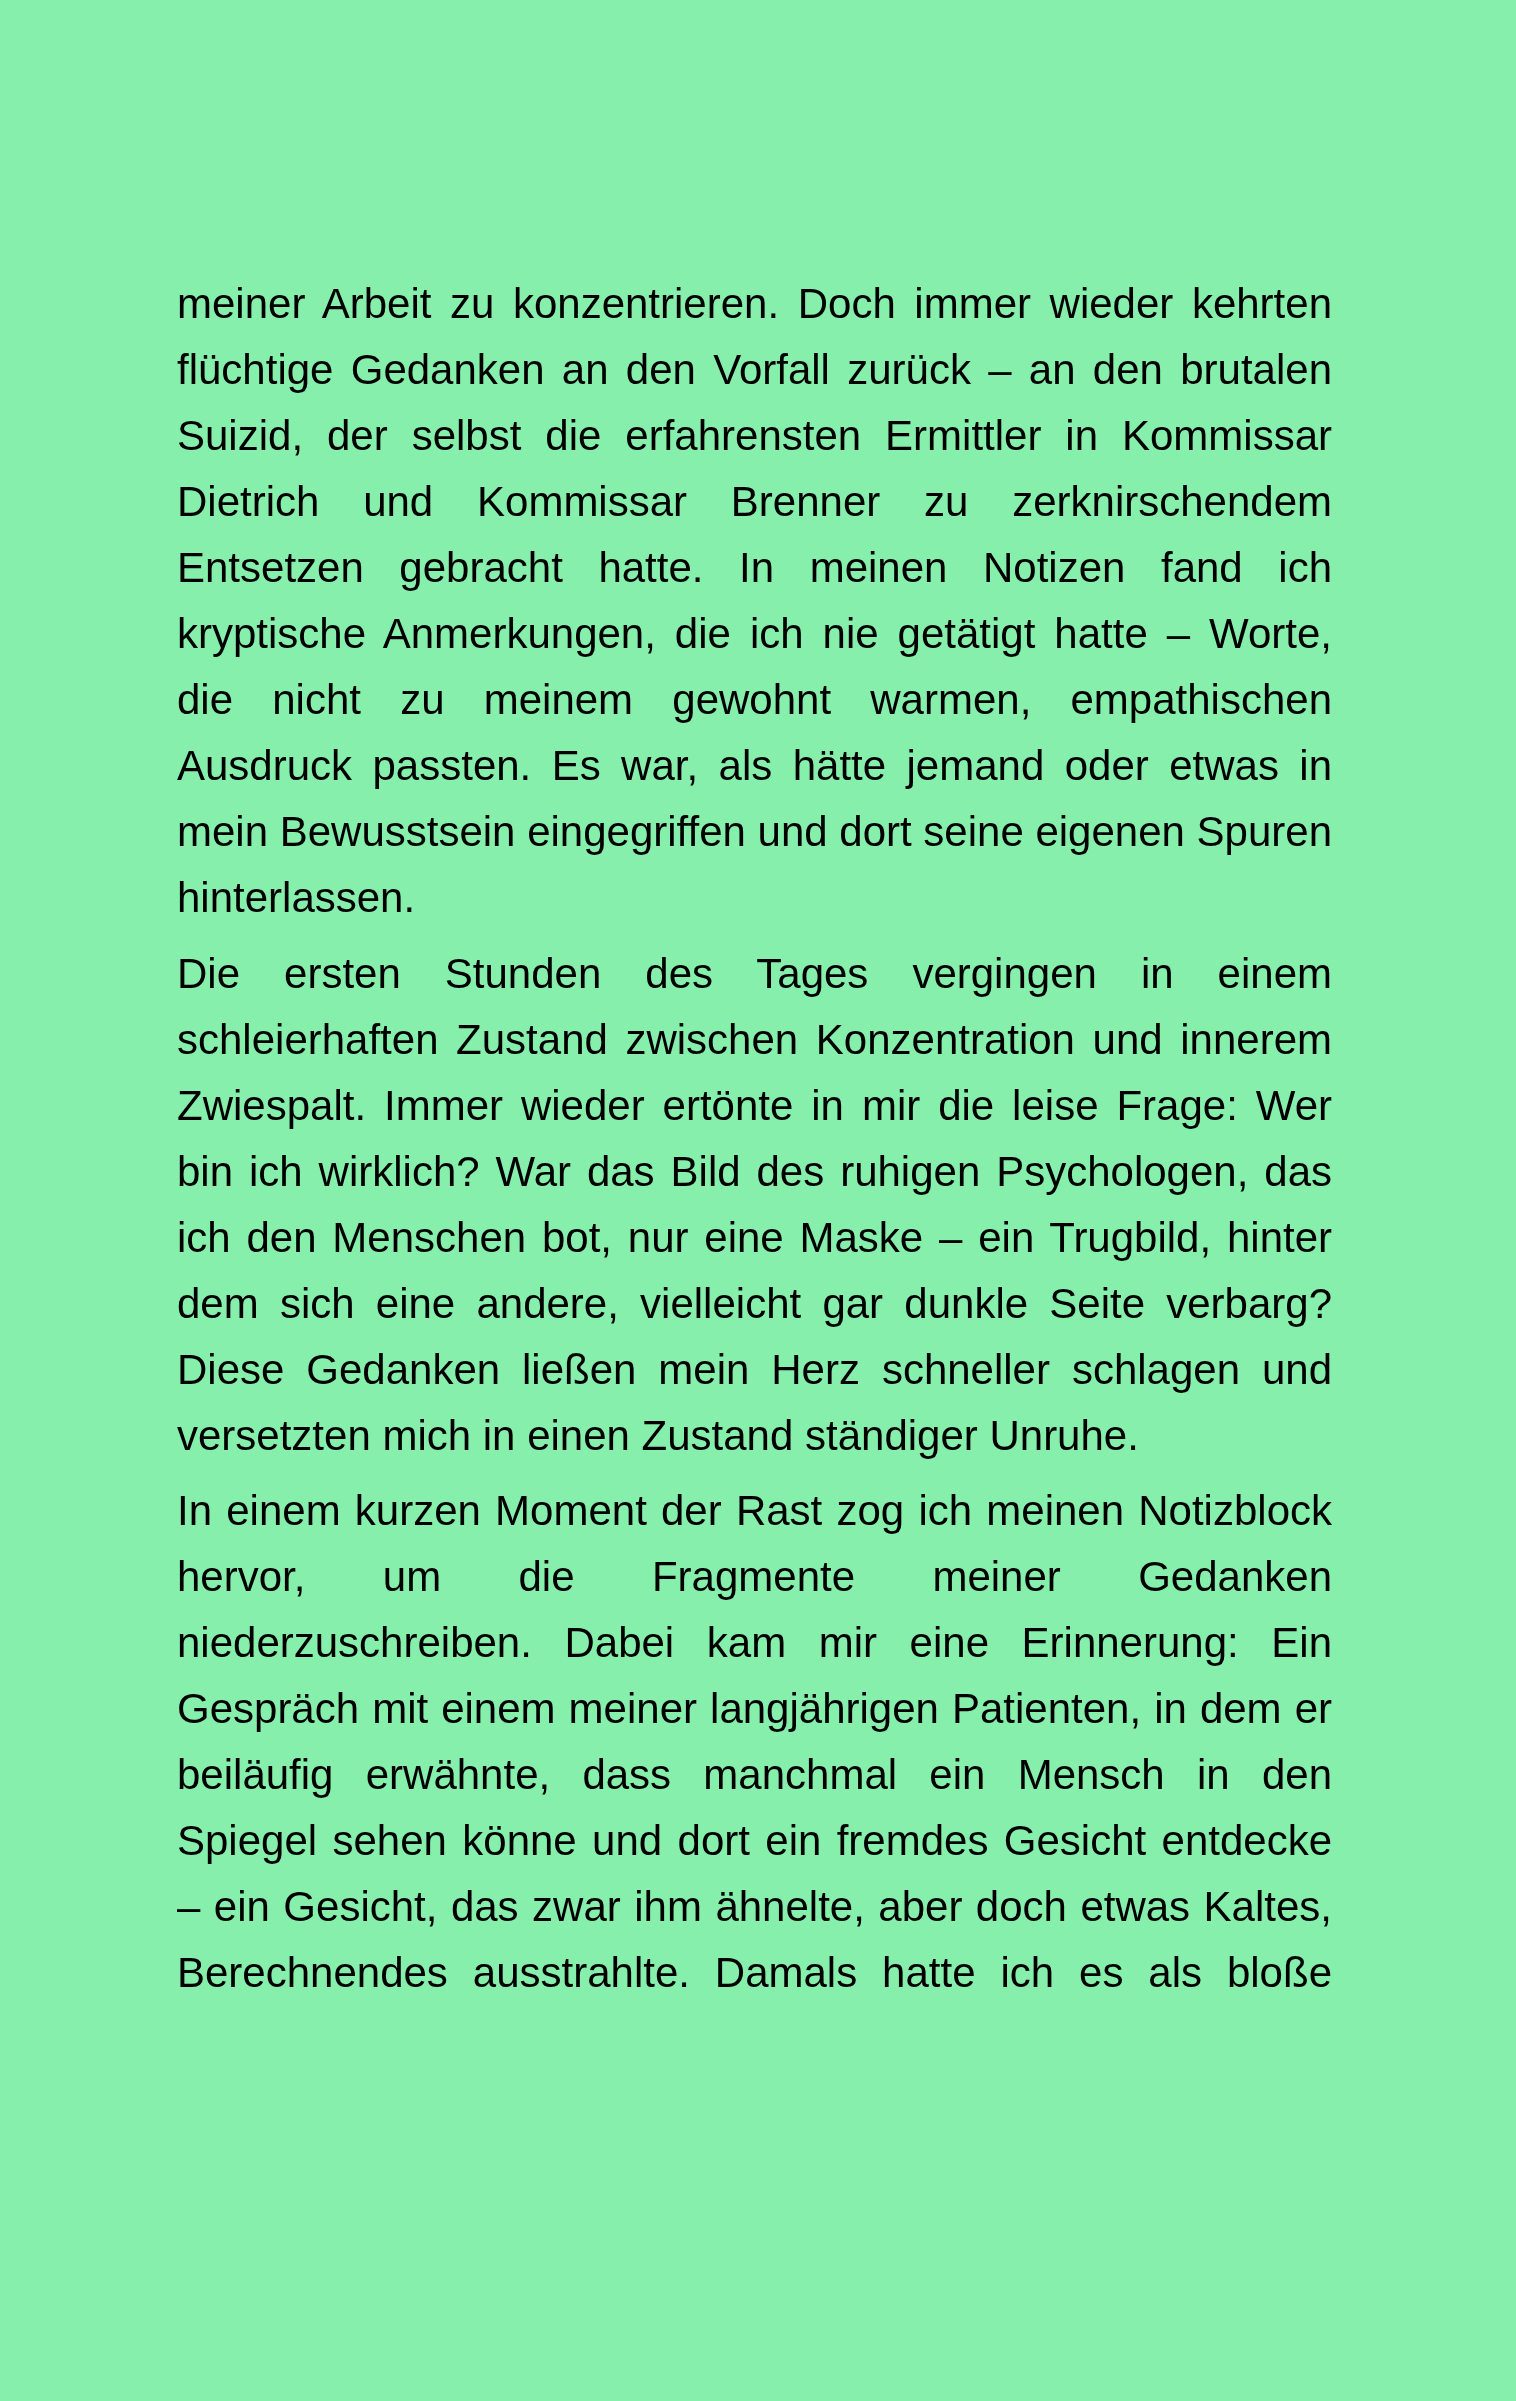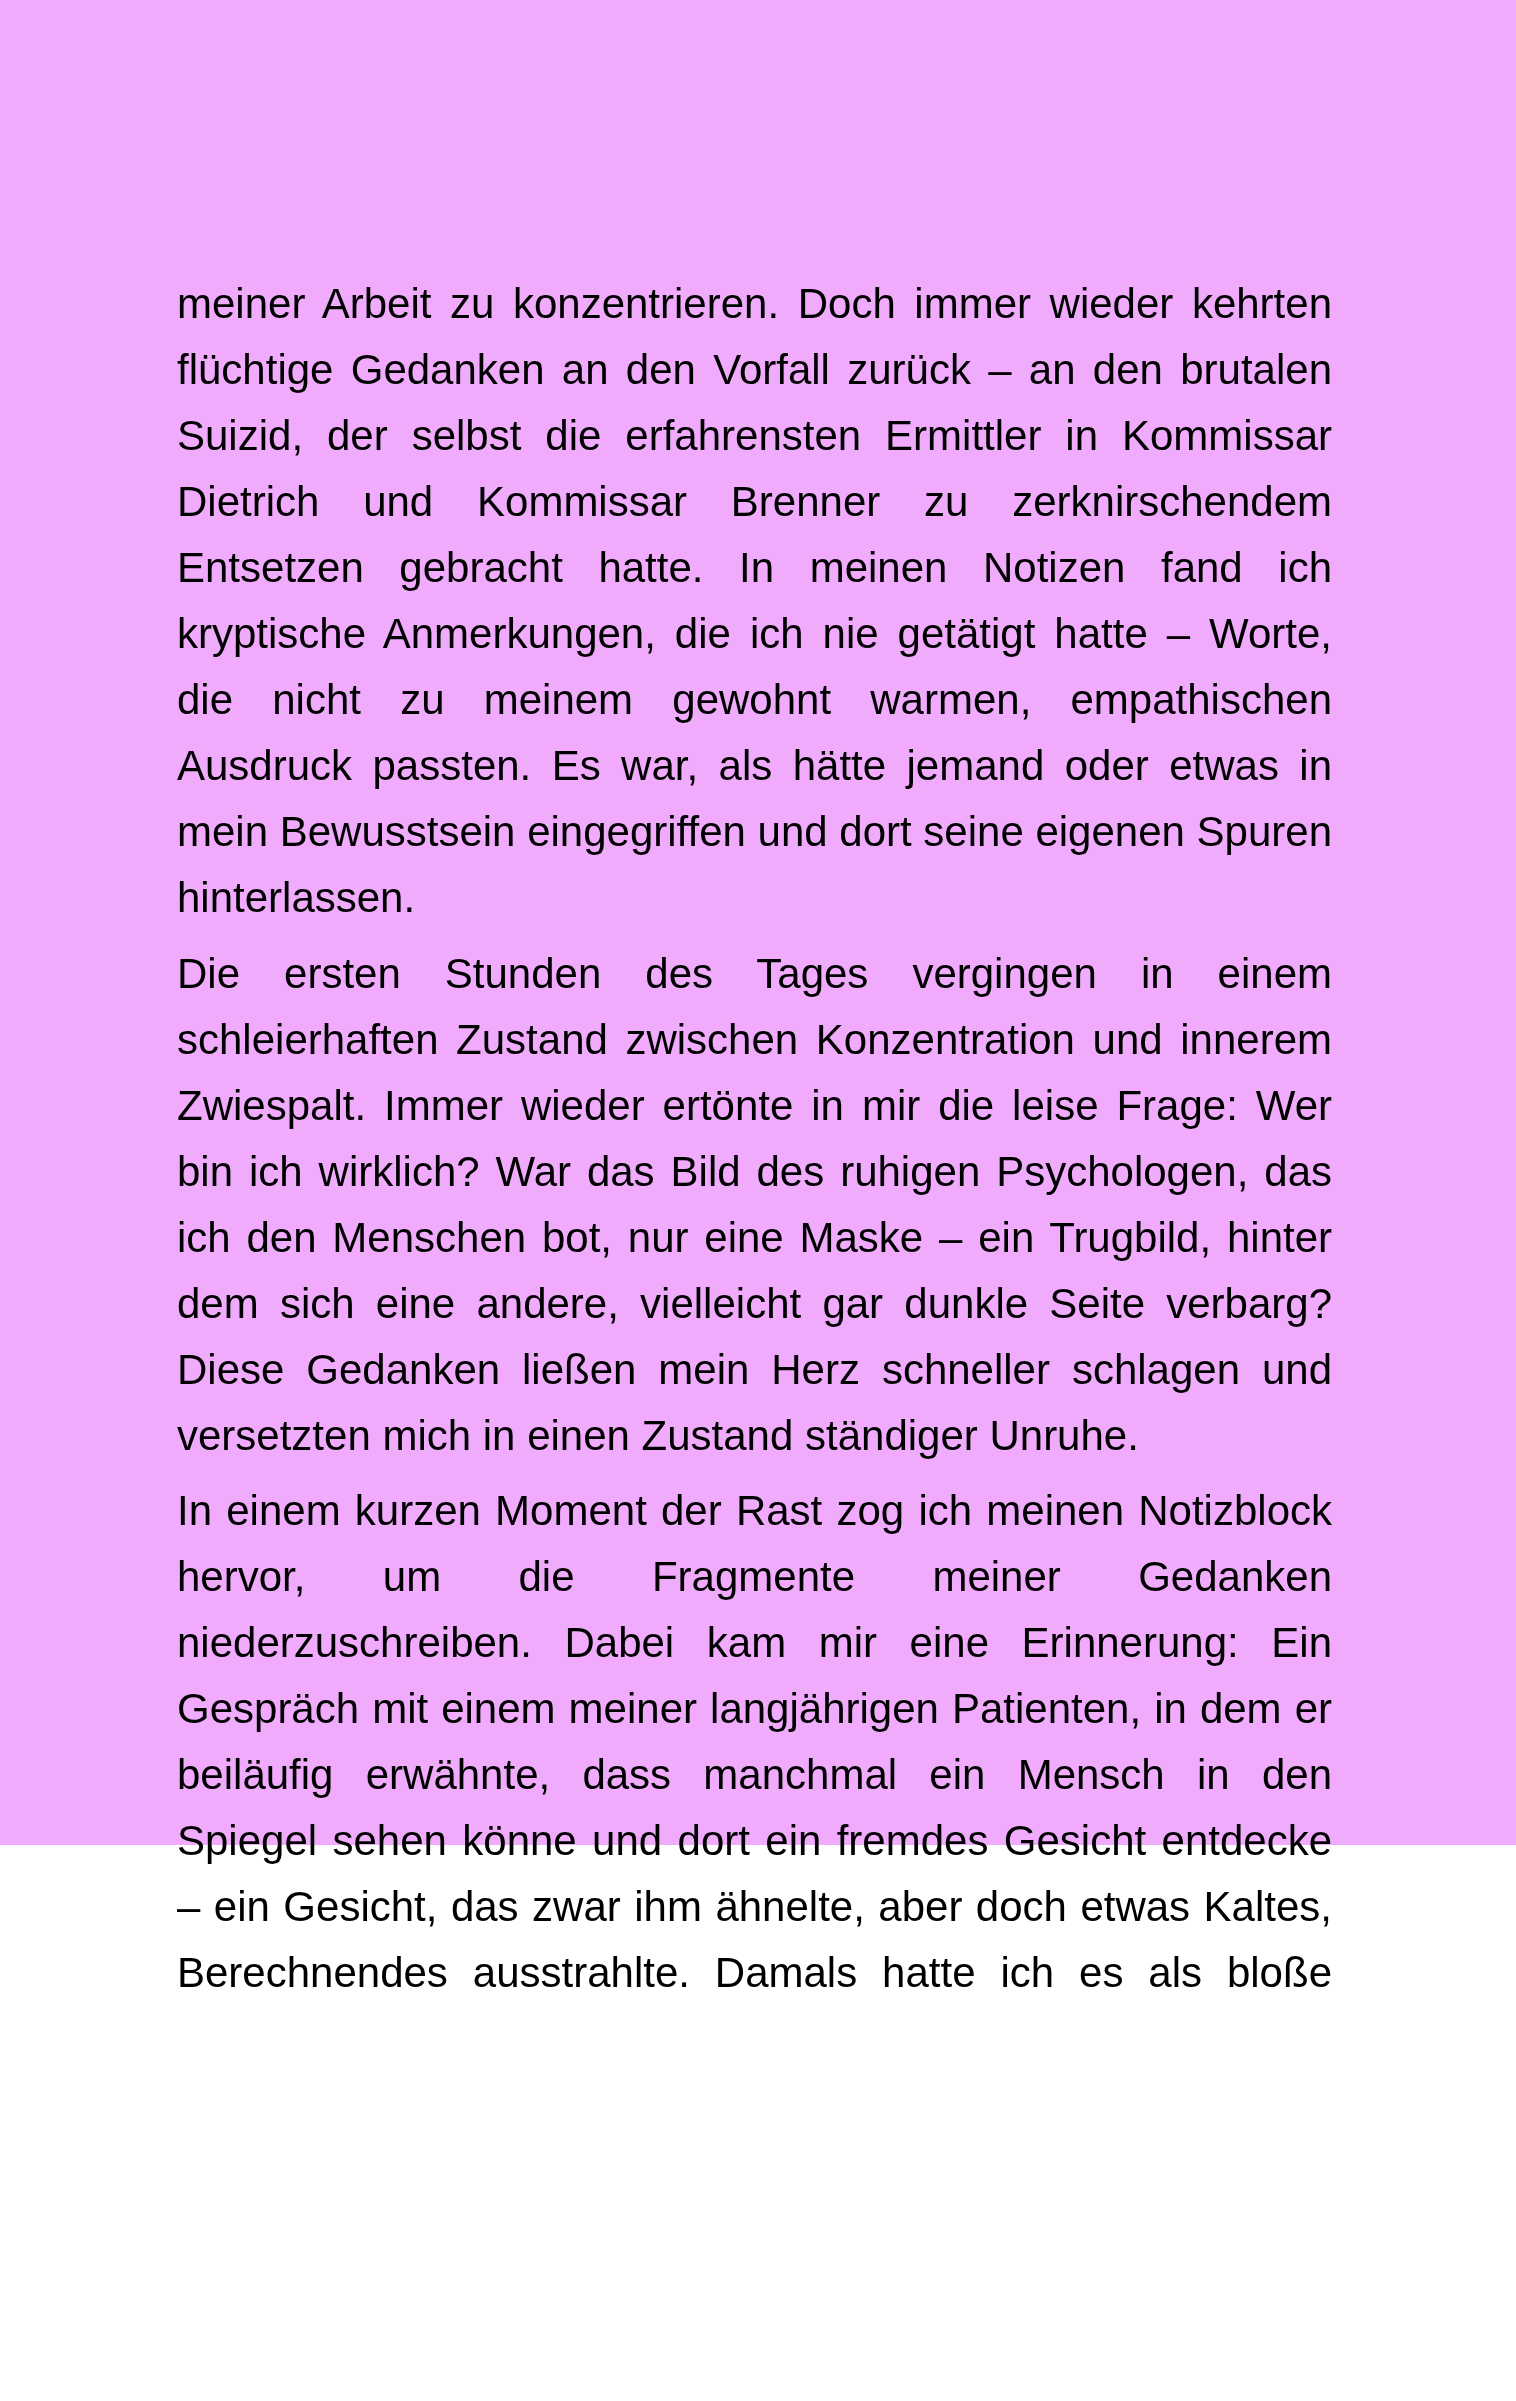--- a/index.html
+++ b/index.html
@@ -11,23 +11,23 @@
     width: 1517px;
     height: 2401px;
     position: relative;
     font-family: "Liberation Sans", sans-serif;
     color: #000000;
     overflow: hidden;
   }
   .page {
     box-sizing: border-box;
     width: 1517px;
-    height: 1845px;
+    height: 2401px;
     padding: 271px 185px 0 177px;
-    background: #f0abfc;
+    background: #86efac;
   }
   .para {
     margin: 0 0 9.6px 0;
     font-size: 42px;
     line-height: 66px;
     text-align: justify;
     text-justify: inter-word;
     letter-spacing: 0;
     word-spacing: normal;
     hyphens: none;

